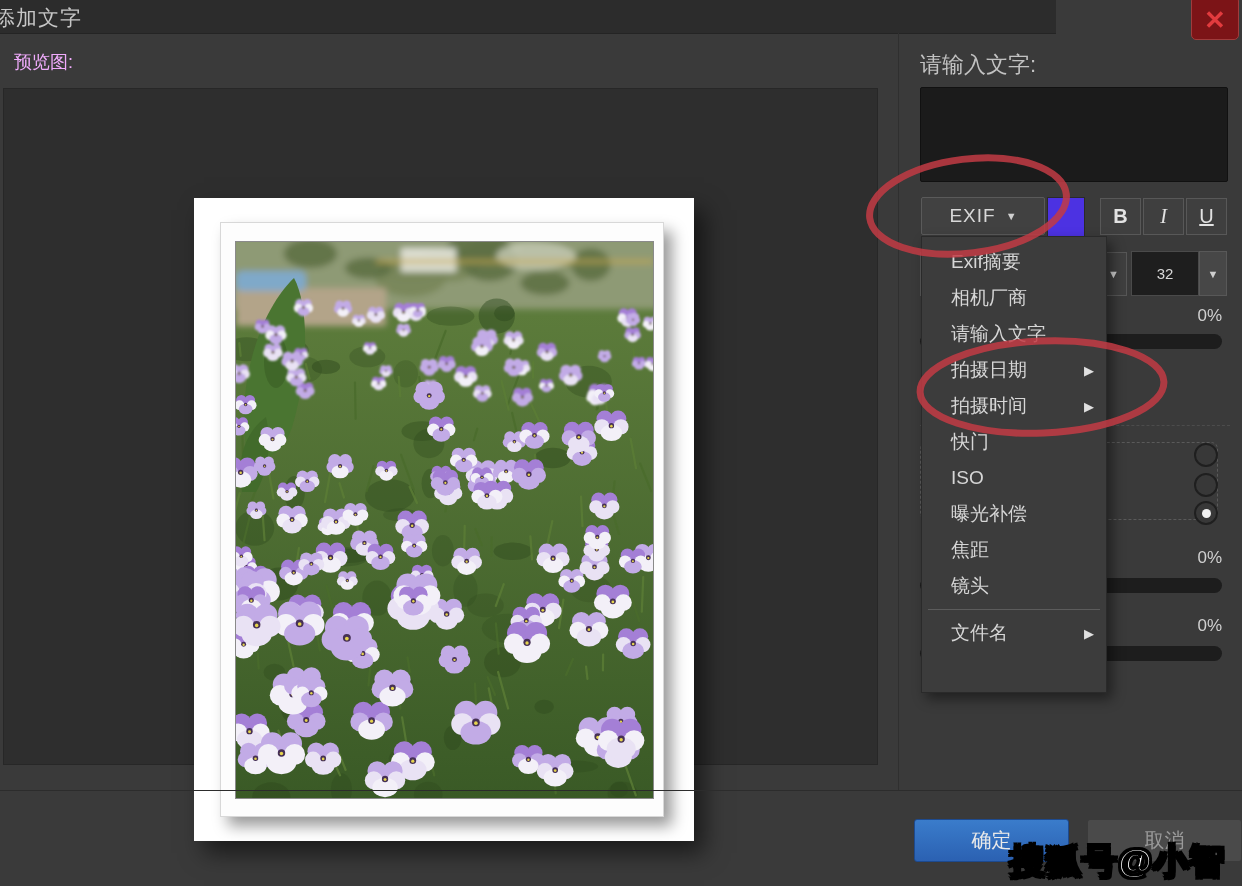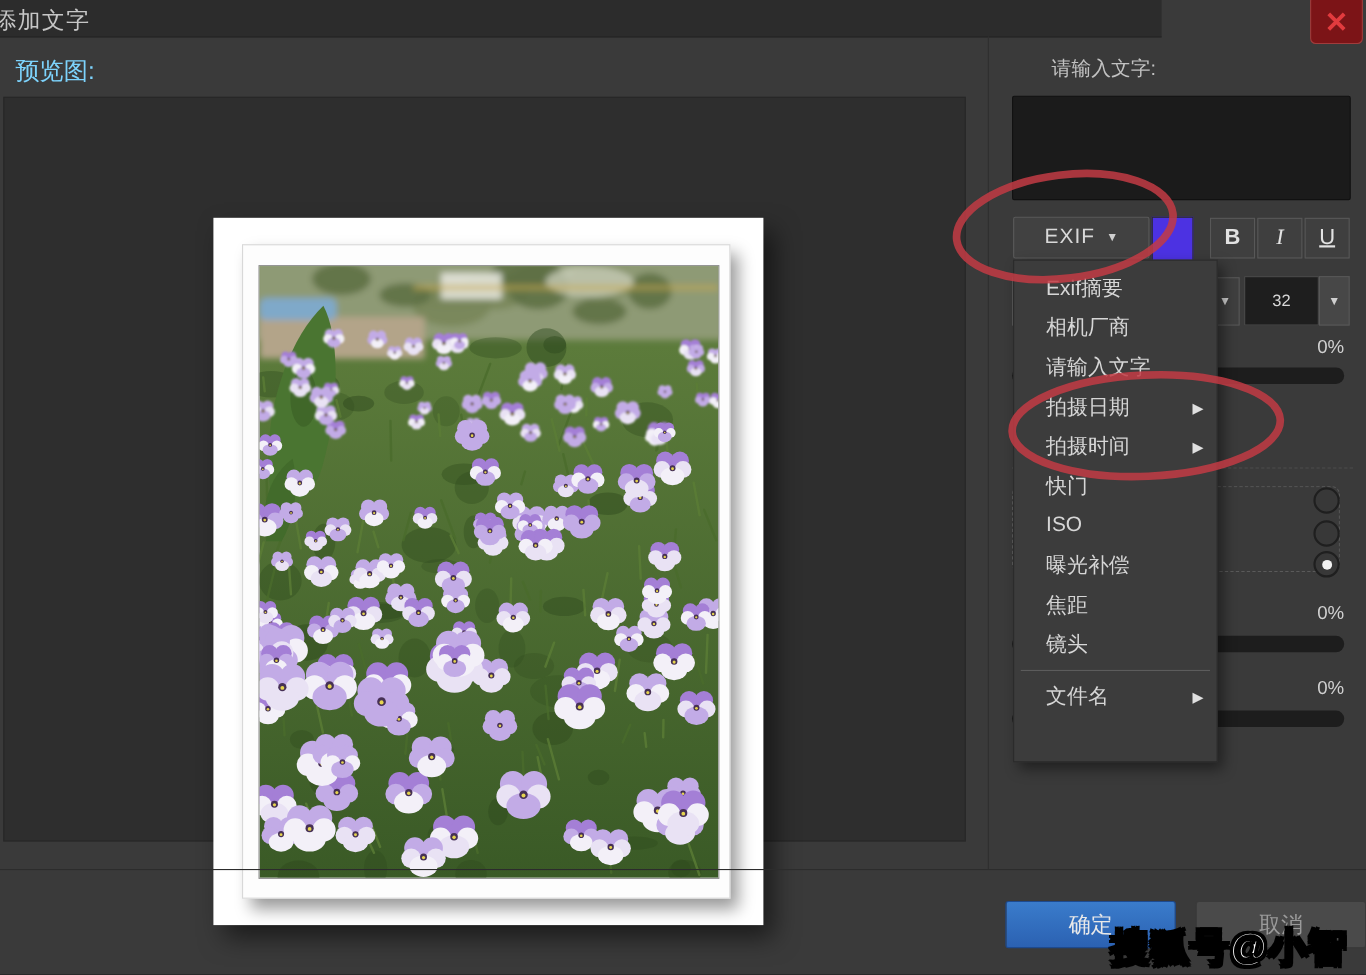--- a/index.html
+++ b/index.html
@@ -7,32 +7,32 @@
        font-family:"Liberation Sans", sans-serif;}
   
   .titlebar{position:absolute;left:0;top:0;width:1056px;height:33px;background:#2c2c2c;
             border-bottom:1px solid #242424;}
   .titlebar .title{position:absolute;left:-6px;top:4px;font-size:21px;color:#c6c6c6;letter-spacing:1px;}
   .close-btn{position:absolute;left:1191px;top:-4px;width:48px;height:44px;background:#7c1417;
              border:1px solid #a03c3c;border-radius:5px;box-sizing:border-box;
              display:flex;align-items:center;justify-content:center;}
   .close-btn span{color:#e23b3e;font-size:26px;font-weight:bold;margin-top:4px;}
   
-  .preview-label{position:absolute;left:14px;top:50px;font-size:22px;color:#7dd3fc;}
+  .preview-label{position:absolute;left:14px;top:50px;font-size:18px;color:#f0abfc;}
   .preview-area{position:absolute;left:3px;top:88px;width:875px;height:677px;background:#2e2e2e;
                 border:1px solid #272727;box-sizing:border-box;}
   .photo-card{position:absolute;left:190px;top:109px;width:500px;height:643px;background:#ffffff;
               box-shadow:10px 12px 22px rgba(0,0,0,.55);}
   .photo-frame{position:absolute;left:26px;top:24px;width:444px;height:595px;background:#fdfdfd;
                box-shadow:8px 9px 14px rgba(0,0,0,.40);border:1px solid #d8d8d8;box-sizing:border-box;}
   .photo{position:absolute;left:14px;top:18px;width:417px;height:556px;border:1px solid #8a8a8a;}
   .photo svg{display:block;width:417px;height:556px;}
   
   .panel-divider{position:absolute;left:898px;top:33px;width:1px;height:757px;background:#2f2f2f;}
-  .text-label{position:absolute;left:956px;top:50px;font-size:18px;color:#c2c2c2;}
+  .text-label{position:absolute;left:920px;top:50px;font-size:22px;color:#c2c2c2;}
   .text-input{position:absolute;left:920px;top:87px;width:308px;height:95px;background:#1b1b1b;
               border:1px solid #111;border-radius:2px;box-sizing:border-box;resize:none;
               color:#ddd;font-size:16px;font-family:"Liberation Sans",sans-serif;outline:none;}
   .exif-btn{position:absolute;left:921px;top:197px;width:124px;height:38px;background:#414141;
             border:1px solid #5a5a5a;border-radius:2px;box-sizing:border-box;display:flex;
             align-items:center;justify-content:center;gap:10px;color:#d8d8d8;}
   .exif-btn .lbl{font-size:19px;letter-spacing:1px;}
   .chev{font-size:11px;color:#cfcfcf;}
   .color-swatch{position:absolute;left:1047px;top:197px;width:36px;height:39px;border:1px solid #2a2a2a;}
   .fmt-btn{position:absolute;top:198px;width:41px;height:37px;background:#3f3f3f;border:1px solid #585858;

